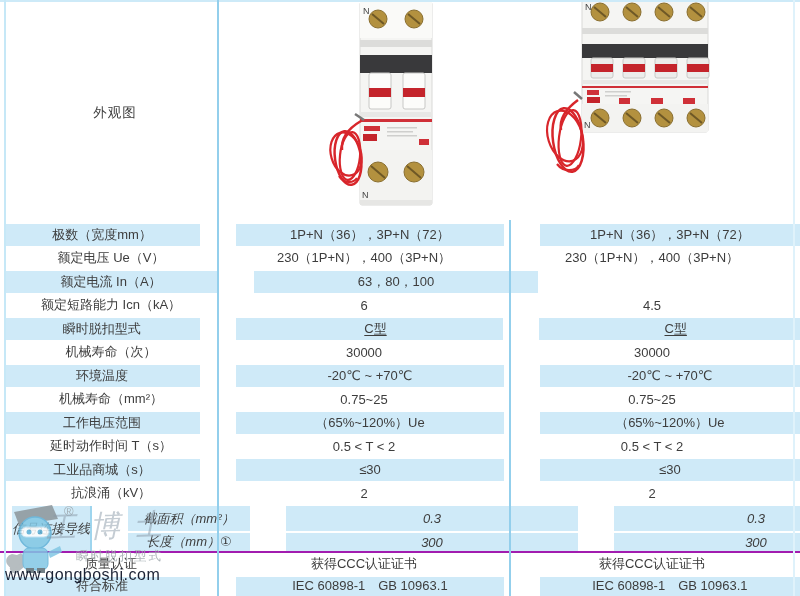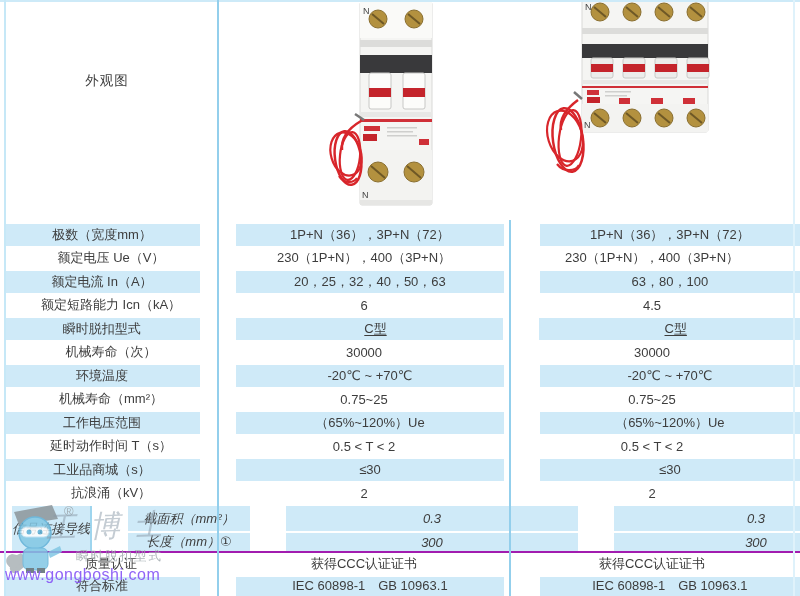--- a/index.html
+++ b/index.html
@@ -8,21 +8,21 @@
 
   
   .hline-top{position:absolute;left:0;top:0;width:800px;height:2px;background:#cdeaf8;z-index:6;}
   .vline-left{position:absolute;left:4px;top:0;width:1.5px;height:596px;background:#c6e8f7;z-index:6;}
   .vline-right{position:absolute;left:793px;top:0;width:1.5px;height:596px;background:#dff2fb;z-index:6;}
   .vline-label{position:absolute;left:217px;top:0;width:2px;height:596px;background:#93cfec;z-index:6;}
   .vline-col{position:absolute;left:509px;top:220px;width:2px;height:376px;background:#93cfec;z-index:6;}
 
   
   .top-section{position:absolute;left:0;top:0;width:800px;height:220px;background:#fff;}
-  .appearance-label-cell{position:absolute;left:4px;top:0;width:206px;height:220px;display:flex;justify-content:center;align-items:flex-start;padding-top:72px;box-sizing:border-box;}
+  .appearance-label-cell{position:absolute;left:12px;top:0;width:206px;height:220px;display:flex;justify-content:center;align-items:flex-start;padding-top:104px;box-sizing:border-box;}
   .appearance-label-cell span{font-size:13.5px;color:#3d3d3d;letter-spacing:1px;}
   .photo{position:absolute;top:0;}
 
   
   .table-section{position:absolute;left:0;top:220px;right:0;bottom:0;display:flex;flex-direction:column;padding-top:4px;box-sizing:border-box;background:#fff;}
   .trow{display:flex;height:23.5px;box-sizing:border-box;border-bottom:2px solid #fff;padding-left:4px;}
   .trow.last{flex:1;border-bottom:none;}
   .blue{background:transparent;gap:36px;}
   .trow .cell,.group-block .cell{display:flex;align-items:center;justify-content:center;font-size:13px;color:#3d3d3d;box-sizing:border-box;white-space:nowrap;}
   .trow.blue .cell,.group-block.blue .cell,.sub.blue .cell{background:#cfeaf8;}
@@ -39,21 +39,21 @@
   .sub{display:flex;box-sizing:border-box;}
   .sub1{height:38px;border-bottom:2px solid #fff;}
   .sub2{height:22px;}
   .sublab{width:122px;}
 
   
   .watermark{position:absolute;left:0;top:498px;width:260px;height:98px;z-index:10;pointer-events:none;}
   .wm-script{position:absolute;left:46px;top:8px;font-family:"DejaVu Serif","Liberation Serif",serif;font-style:italic;font-size:30px;color:#8a9aa8;opacity:.5;letter-spacing:14px;transform:rotate(-2deg);}
   .wm-reg{position:absolute;left:64px;top:6px;font-size:13px;color:#9aa3a8;opacity:.85;}
   .wm-mall{position:absolute;left:76px;top:50px;font-size:12.5px;color:#9fa8ad;opacity:.85;letter-spacing:2px;}
-  .wm-url{position:absolute;left:5px;top:68px;font-size:16px;color:#8b5cf6;opacity:.95;letter-spacing:.5px;}
+  .wm-url{position:absolute;left:5px;top:68px;font-size:16px;color:#0f172a;opacity:.95;letter-spacing:.5px;}
 </style>
 </head>
 <body>
 
 <div class="page">
 
   <div class="top-section">
     <div class="appearance-label-cell">
       <span>外观图</span>
     </div>
@@ -150,21 +150,20 @@
       <div class="cell c1">1P+N（36），3P+N（72）</div>
       <div class="cell c2">1P+N（36），3P+N（72）</div>
     </div>
     <div class="trow white">
       <div class="cell lab">额定电压 Ue（V）</div>
       <div class="cell c1">230（1P+N），400（3P+N）</div>
       <div class="cell c2">230（1P+N），400（3P+N）</div>
     </div>
     <div class="trow blue">
       <div class="cell lab">额定电流 In（A）</div>
-      <div class="cell c1">20，25，32，40，50，63</div>
       <div class="cell c2">63，80，100</div>
     </div>
     <div class="trow white">
       <div class="cell lab">额定短路能力 Icn（kA）</div>
       <div class="cell c1">6</div>
       <div class="cell c2">4.5</div>
     </div>
     <div class="trow blue">
       <div class="cell lab">瞬时脱扣型式</div>
       <div class="cell c1 underl">C型</div>

